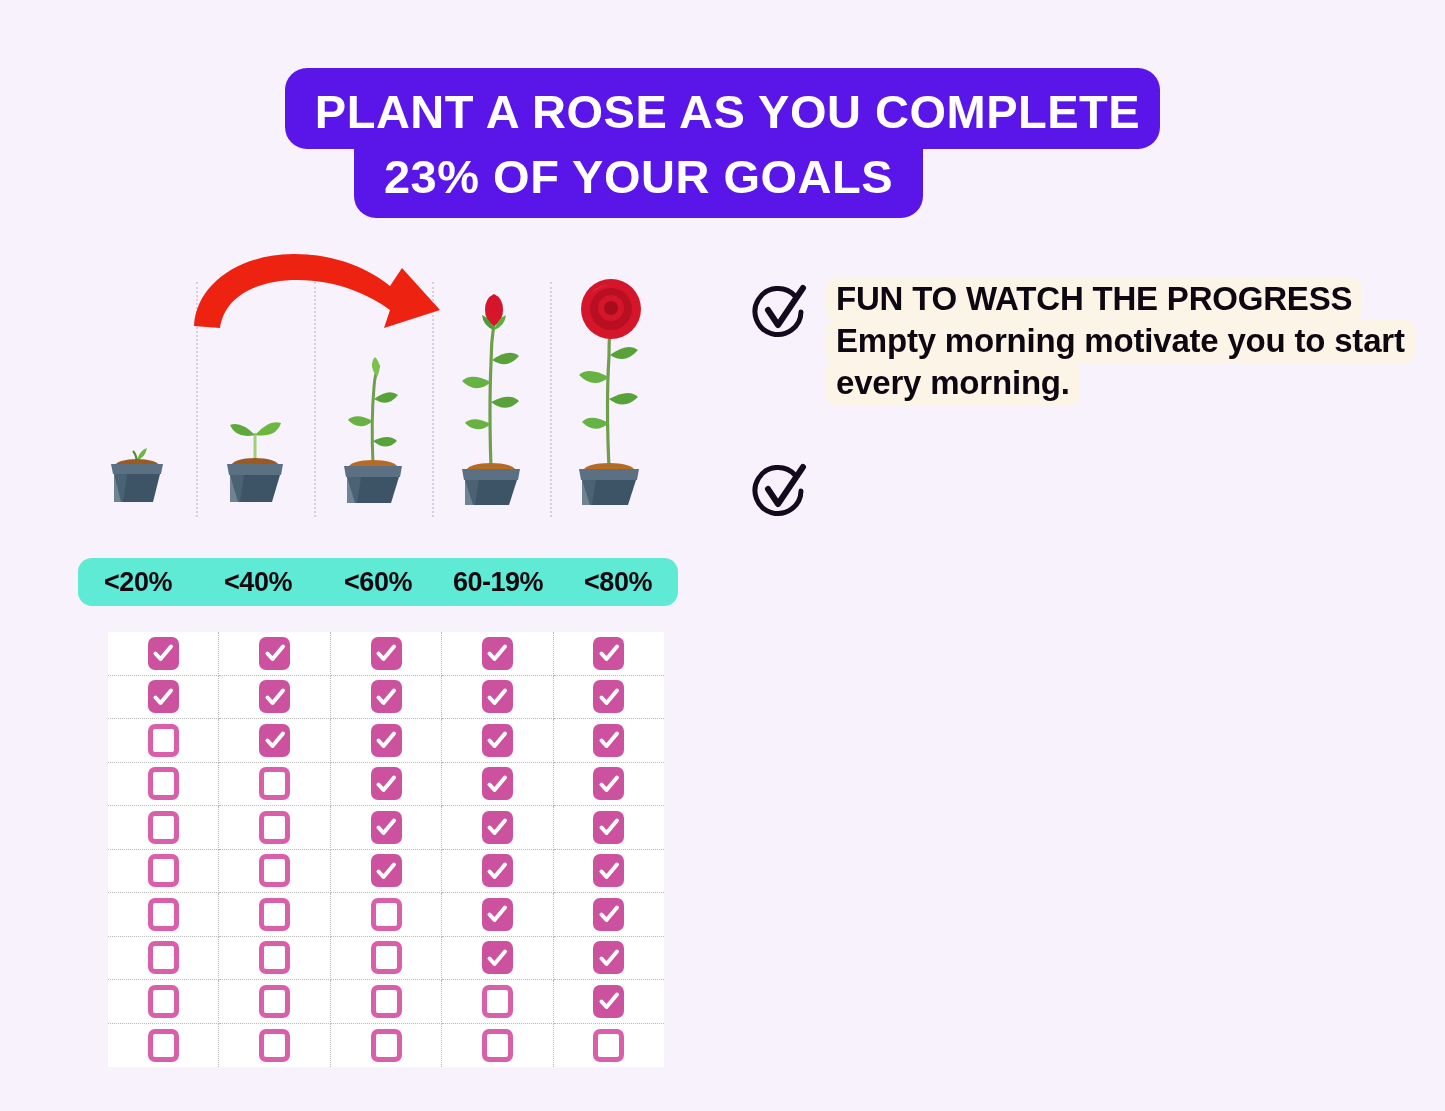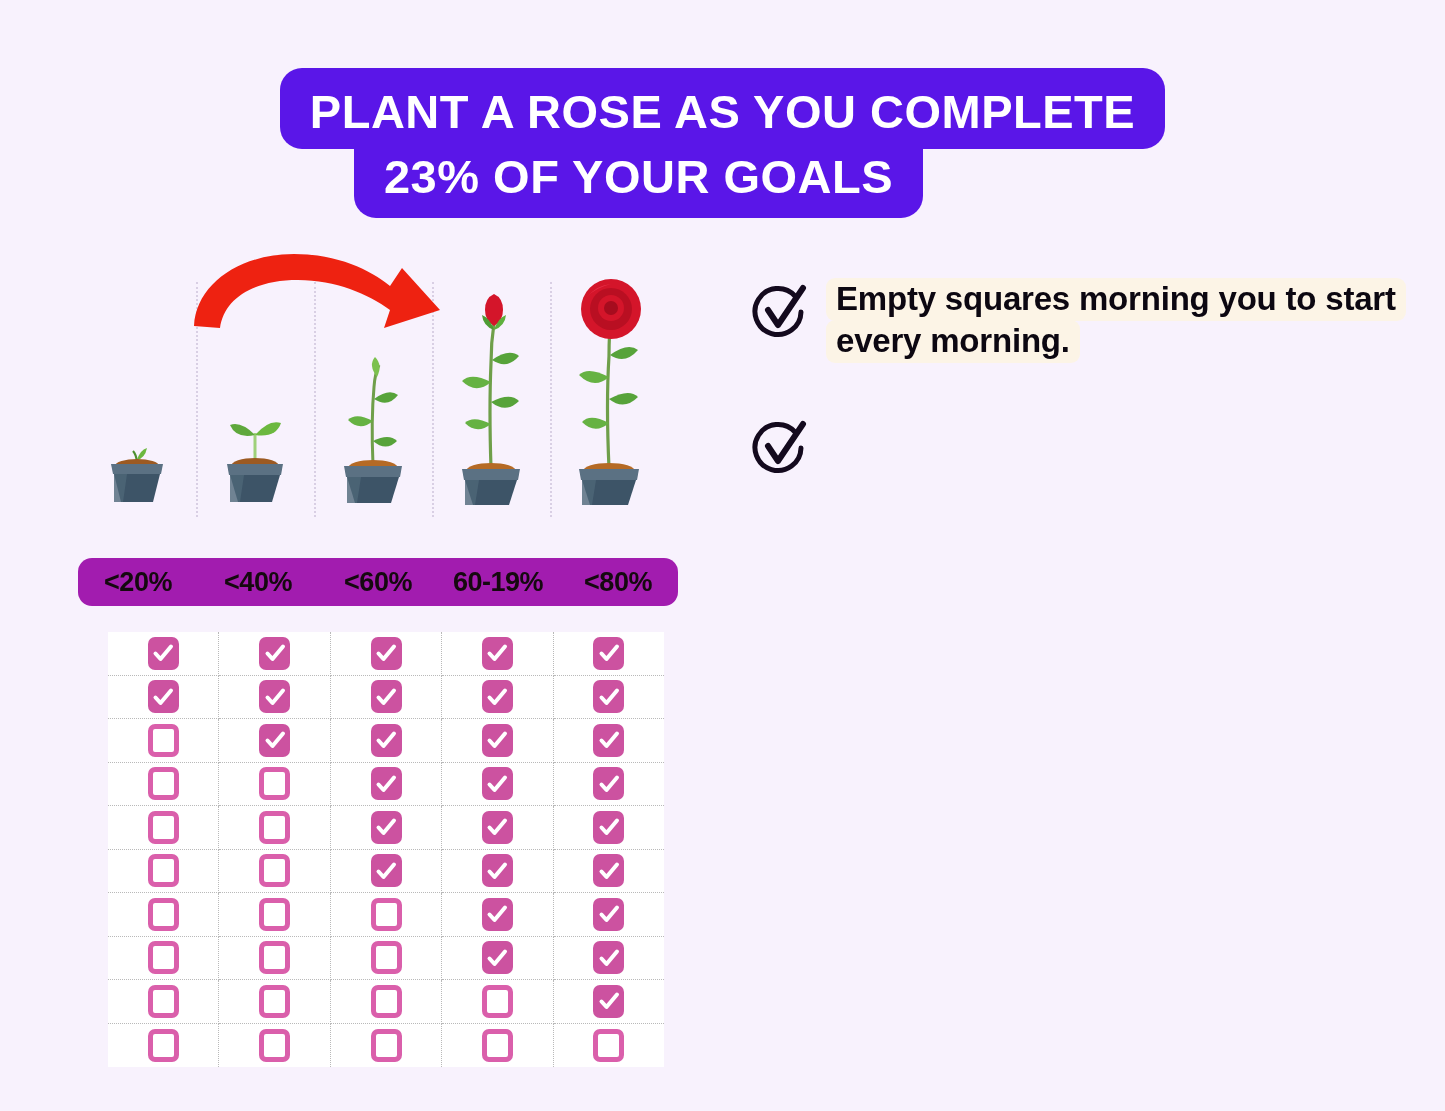--- a/index.html
+++ b/index.html
@@ -25,21 +25,21 @@
   .title-line {
     background: #5a16e8;
     color: #ffffff;
     font-weight: bold;
     letter-spacing: 0.5px;
     text-align: center;
     white-space: nowrap;
   }
   #title-line-1 {
     font-size: 47px;
-    padding: 20px 30px 14px 30px;
+    padding: 20px 20px 14px 30px;
     border-radius: 22px 22px 22px 22px;
     line-height: 1.0;
   }
   #title-line-2 {
     font-size: 47px;
     padding: 10px 30px 18px 30px;
     margin-top: -6px;
     border-radius: 0 0 22px 22px;
     line-height: 1.0;
     position: relative;
@@ -84,21 +84,21 @@
     width: 260px; height: 95px;
     z-index: 5;
   }
 
   
   #percent-bar {
     position: absolute;
     left: 78px; top: 318px;
     width: 600px;
     height: 48px;
-    background: #a21caf;
+    background: #5eead4;
     border-radius: 14px;
     display: flex;
     align-items: center;
   }
   .percent-label {
     flex: 1;
     text-align: center;
     font-size: 27px;
     font-weight: bold;
     color: #15090f;
@@ -580,21 +580,22 @@
     </div>
 </div>
 
 <div id="feature-list">
     <div class="feature-item">
       <div class="feature-icon"><svg width="62" height="62" viewBox="0 0 62 62">
           <path d="M47 14 A23 23 0 1 0 53 30" stroke="#140a1e" stroke-width="5" fill="none" stroke-linecap="round"></path>
           <path d="M20 28 L30 43 L55 6" stroke="#140a1e" stroke-width="6" fill="none" stroke-linecap="round" stroke-linejoin="round"></path>
         </svg></div>
       <div class="feature-text">
-        <div class="feature-body"><span class="hl">Empty squares morning you to start every morning.</span></div>
+        <div class="feature-heading"><span class="hl">FUN TO WATCH THE PROGRESS</span></div>
+        <div class="feature-body"><span class="hl">Empty morning motivate you to start every morning.</span></div>
       </div>
     </div>
     <div class="feature-item">
       <div class="feature-icon"><svg width="62" height="62" viewBox="0 0 62 62">
           <path d="M47 14 A23 23 0 1 0 53 30" stroke="#140a1e" stroke-width="5" fill="none" stroke-linecap="round"></path>
           <path d="M20 28 L30 43 L55 6" stroke="#140a1e" stroke-width="6" fill="none" stroke-linecap="round" stroke-linejoin="round"></path>
         </svg></div>
     </div>
   </div>
 

